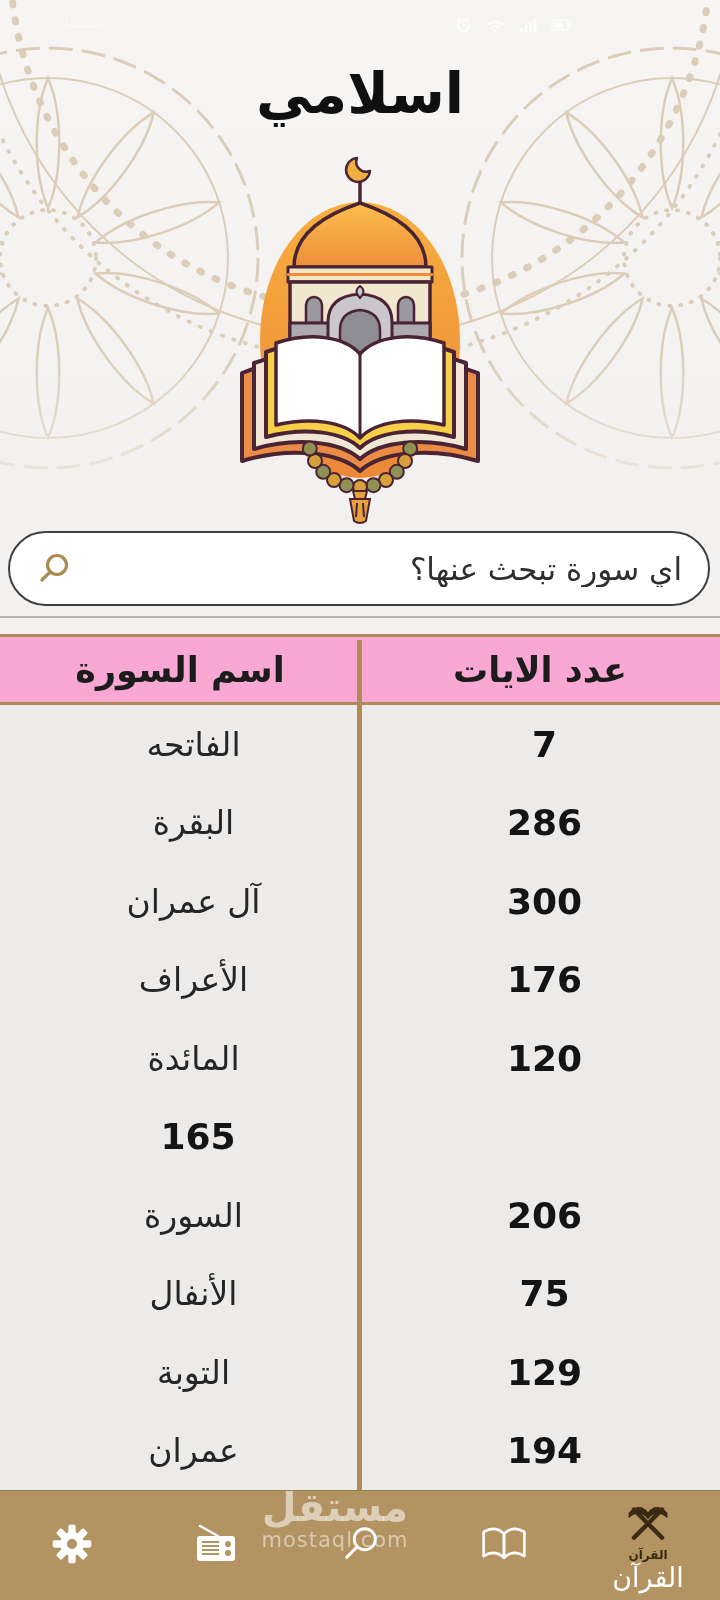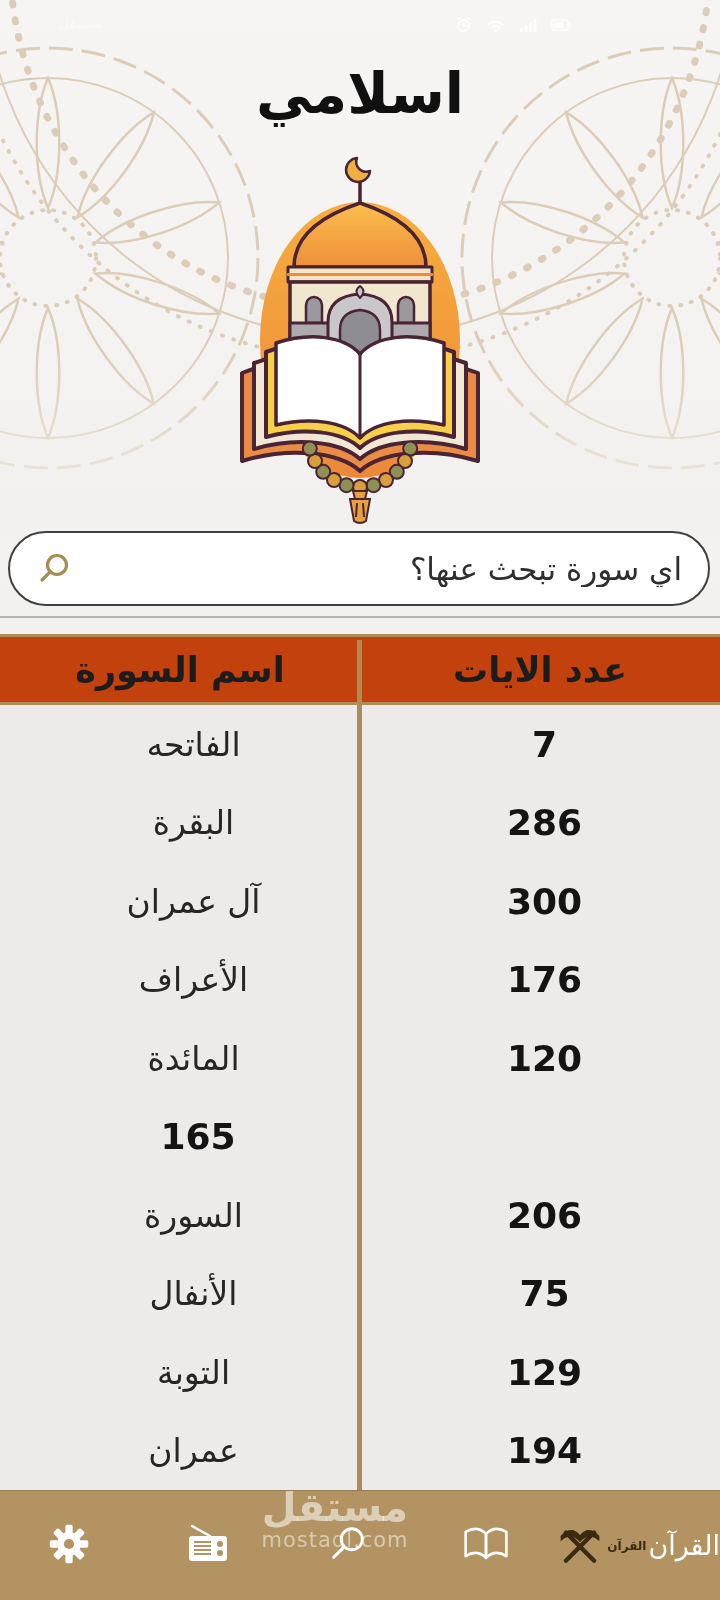--- a/index.html
+++ b/index.html
@@ -22,33 +22,33 @@
   .search-bar{position:absolute;top:531px;left:8px;width:702px;height:75px;background:#fff;
     border:2px solid #3f3f3f;border-radius:38px;box-sizing:border-box;display:flex;align-items:center;}
   .search-bar svg{margin-left:26px;flex:0 0 auto;}
   .search-bar input{flex:1;border:none;outline:none;background:transparent;direction:rtl;
     font-family:"DejaVu Sans",sans-serif;font-size:31px;color:#222;padding:0 26px 0 12px;}
   .search-bar input::placeholder{color:#2e2e2e;opacity:1;}
   .search-sep{position:absolute;top:616px;left:0;width:720px;height:2px;background:#b6b2ae;}
   
   .surah-table{position:absolute;top:634px;left:0;width:720px;height:856px;
     border-top:3px solid #AE8B57;box-sizing:border-box;background:#EDEBE9;}
-  .thead{display:flex;height:65px;border-bottom:3px solid #AE8B57;background:#c2410c;
+  .thead{display:flex;height:65px;border-bottom:3px solid #AE8B57;background:#f9a8d4;
     font-weight:700;font-size:35px;align-items:center;}
   .tbody{display:flex;flex-direction:column;height:785px;padding-left:18px;}
   .trow{display:flex;flex:1;align-items:center;}
   .cell-name{width:360px;text-align:center;}
   .cell-count{width:360px;text-align:center;}
   .trow .cell-name{font-size:33px;color:#262626;}
   .trow .cell-count{font-size:36px;font-weight:700;color:#141414;}
   .vdivider{position:absolute;left:357px;top:3px;bottom:0;width:5px;background:#AE8B57;}
   
   .nav{position:absolute;top:1490px;left:0;width:720px;height:110px;background:#B29361;
     display:flex;border-top:1px solid rgba(0,0,0,.15);}
-  .nav-item{flex:1;display:flex;align-items:center;justify-content:center;gap:2px;}
+  .nav-item{flex:1;display:flex;flex-direction:column;align-items:center;justify-content:center;gap:2px;}
   .nav-caption{font-size:12px;color:#3B2A12;font-weight:700;line-height:12px;}
   .nav-label{font-size:27px;color:#fff;line-height:30px;}
   
   .watermark{position:absolute;top:1486px;left:235px;width:200px;text-align:center;pointer-events:none;z-index:5;}
   .wm-text{font-size:40px;font-weight:700;color:rgba(255,255,255,.55);line-height:42px;}
   .wm-domain{font-size:21px;color:rgba(255,255,255,.5);letter-spacing:1px;line-height:24px;}
 </style>
 </head>
 <body>
 

